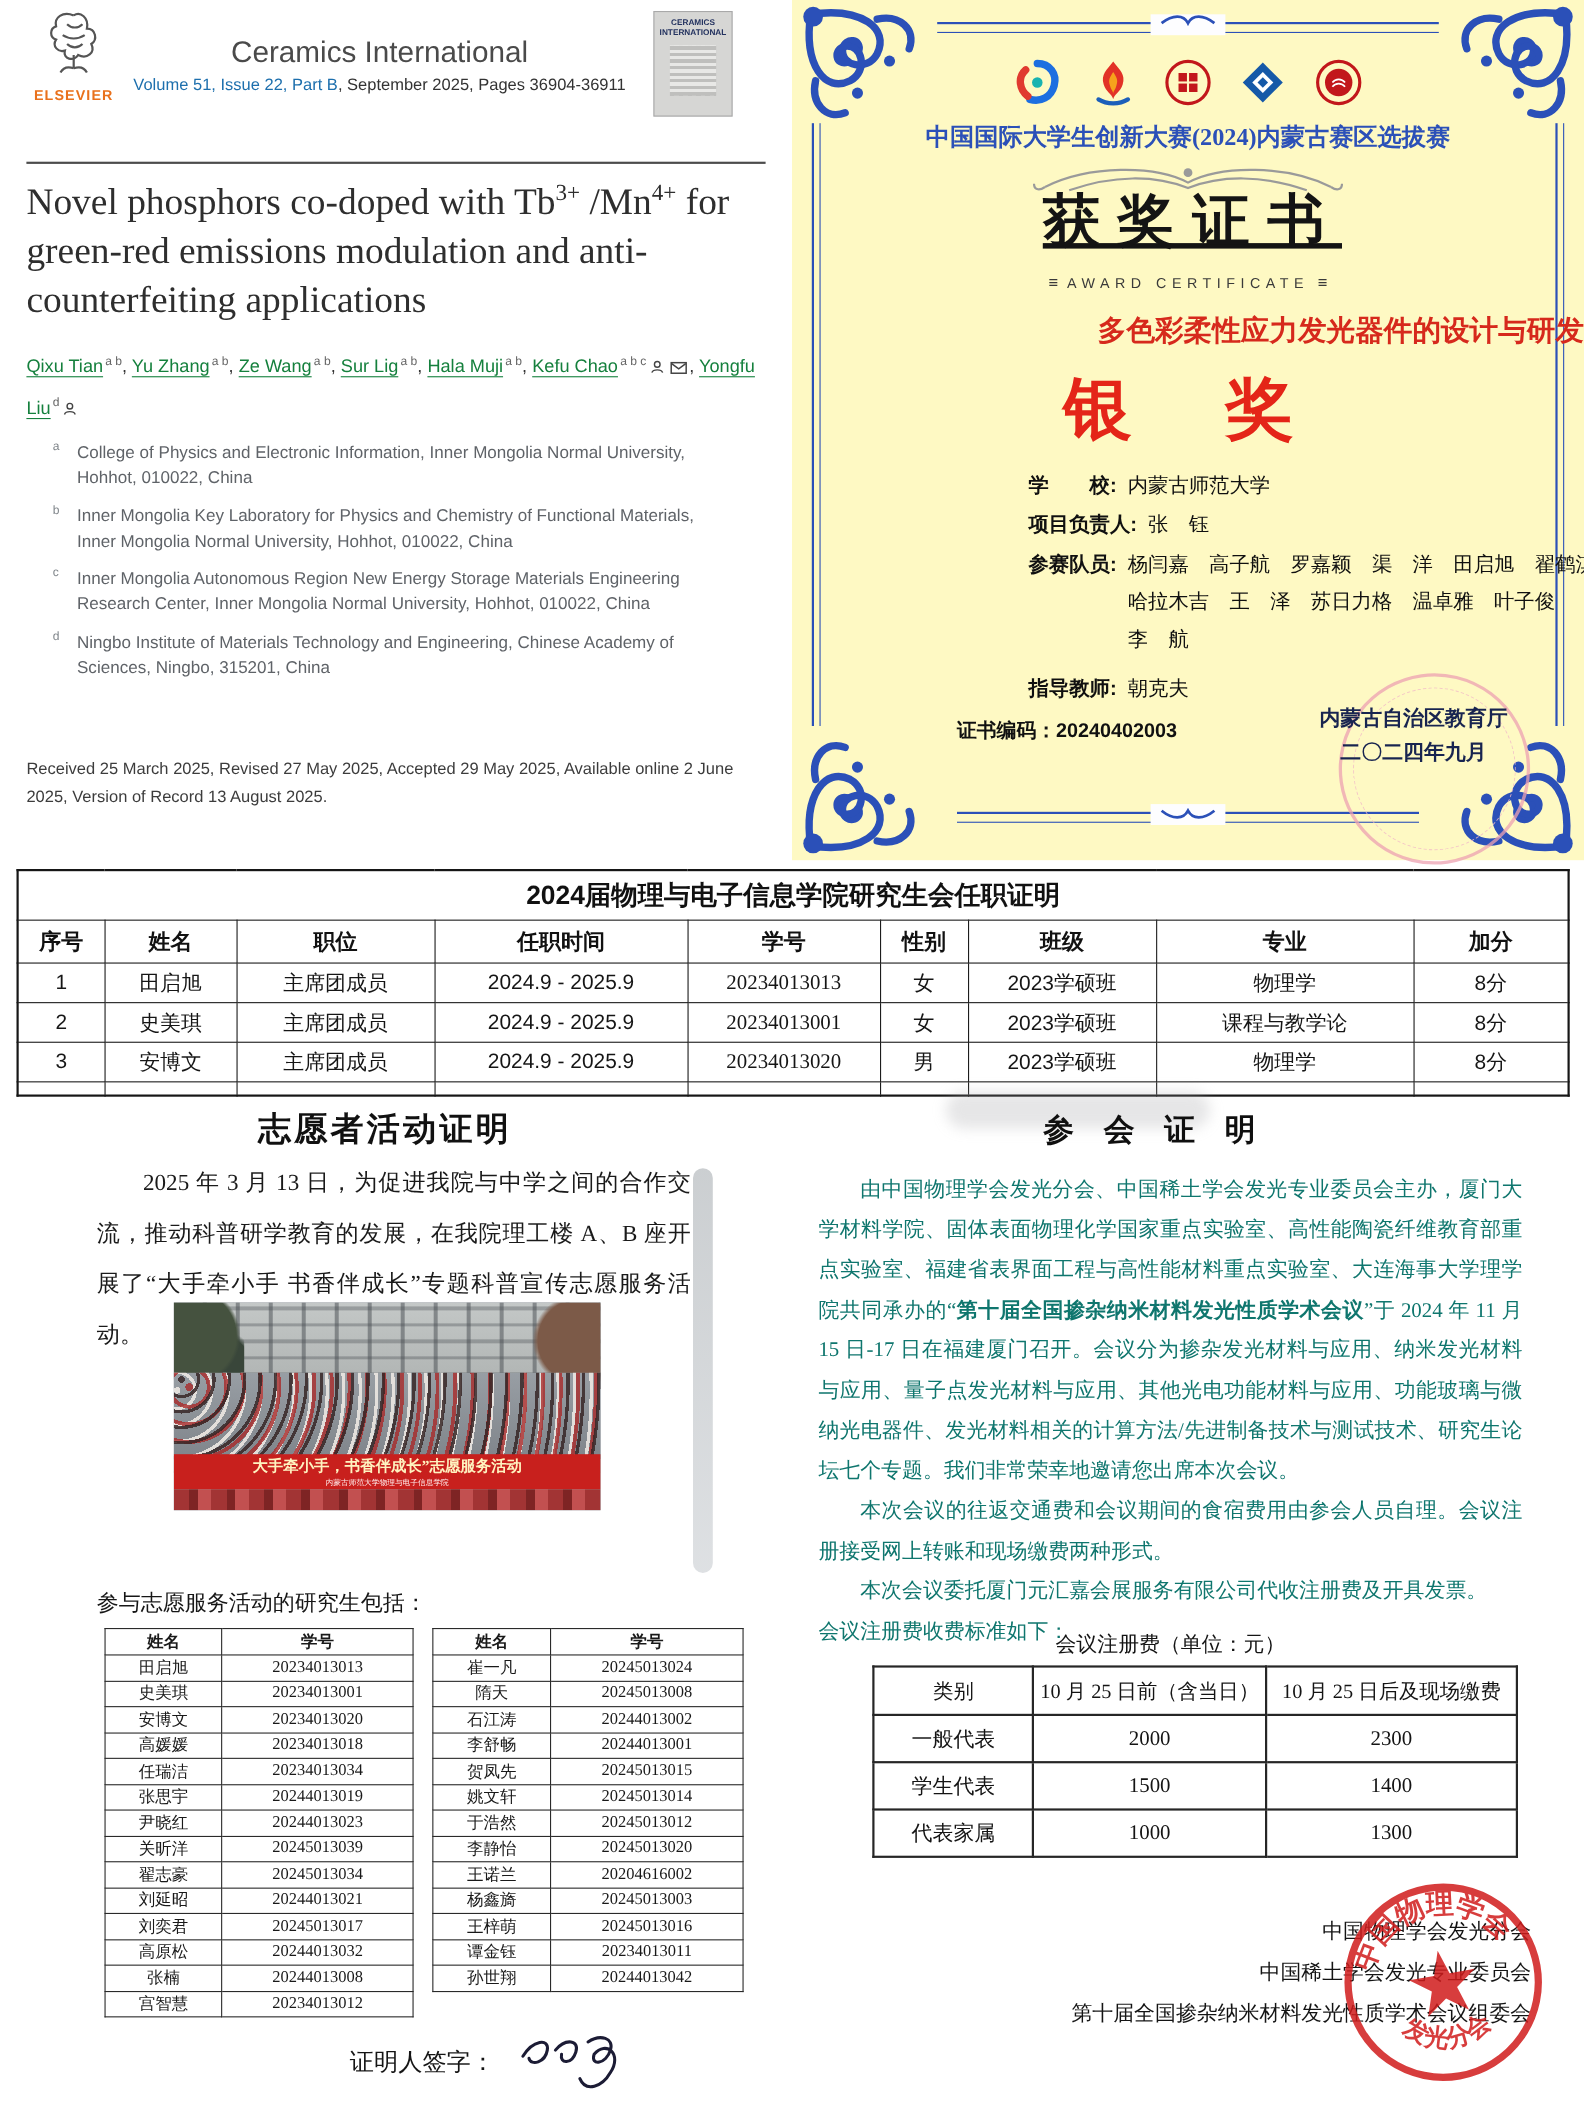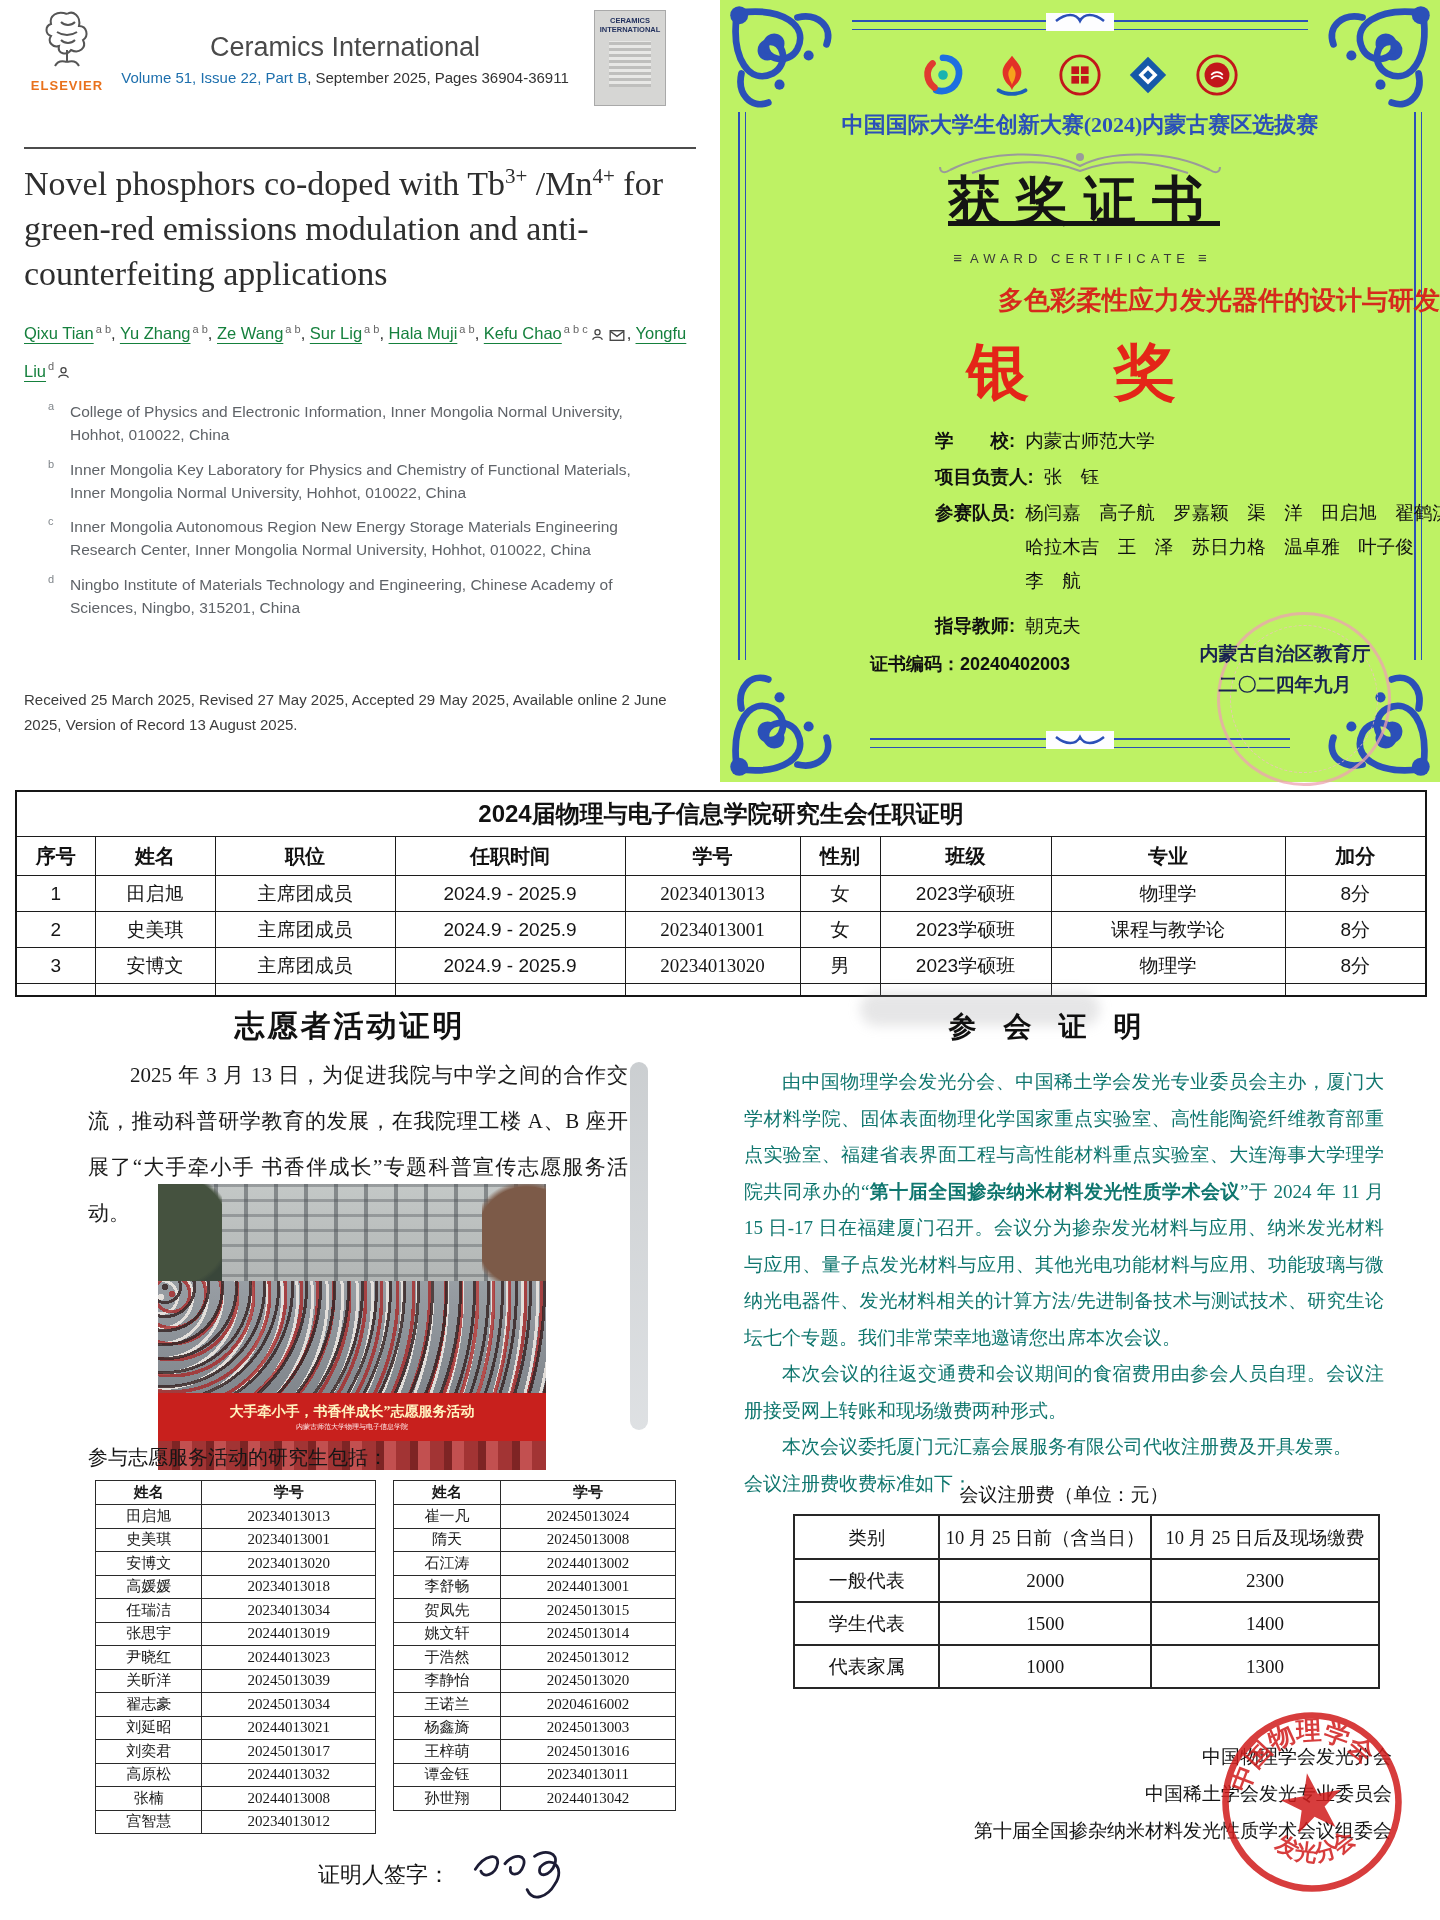--- a/index.html
+++ b/index.html
@@ -25,21 +25,21 @@
   .authors{position:absolute;left:24px;top:316px;width:664px;font-size:16.5px;line-height:2.1;color:#202036;}
   .aname{color:#15803d;text-decoration:underline;text-underline-offset:4px;cursor:pointer;}
   .asup2{color:#666;font-size:11px;margin-left:2px;}
   .sep{color:#333;}
   .inline-ico{display:inline-block;vertical-align:-3px;margin:0 2px;cursor:pointer;}
   .affils{position:absolute;left:48px;top:400px;width:622px;}
   .affil{position:relative;padding-left:22px;margin-bottom:11px;font-size:15.5px;line-height:1.5;color:#5f6368;}
   .affil-sup{position:absolute;left:0;top:-2px;font-size:11px;color:#80868b;}
   .dates{position:absolute;left:24px;top:688px;width:660px;font-size:15px;line-height:1.65;color:#3c3c3c;}
   
-  .cert{position:absolute;left:720px;top:0;width:720px;height:782px;background:#bef264;}
+  .cert{position:absolute;left:720px;top:0;width:720px;height:782px;background:#fef9c3;}
   .corner{position:absolute;width:112px;height:112px;}
   .corner.tl{left:8px;top:4px;}
   .corner.tr{right:8px;top:4px;transform:scaleX(-1);}
   .corner.bl{left:8px;bottom:4px;transform:scaleY(-1);}
   .corner.br{right:8px;bottom:4px;transform:scale(-1,-1);}
   .vline{position:absolute;top:112px;height:548px;width:5px;border-left:2.5px solid var(--cert-blue);border-right:1.2px solid var(--cert-blue);}
   .vline.l{left:18px;} .vline.r{right:18px;}
   .hbar{position:absolute;left:132px;right:132px;height:7px;border-top:2.5px solid var(--cert-blue);border-bottom:1.5px solid var(--cert-blue);}
   .hbar.t{top:20px;} .hbar.b{bottom:34px;left:150px;right:150px;}
   .hbar .knot{position:absolute;left:50%;top:-9px;transform:translateX(-50%);background:#fdfdff;padding:0 6px;}
@@ -75,21 +75,21 @@
   .midtable .ttl th{font-size:24px;height:42px;font-weight:bold;color:#111;}
   .midtable .hdr th{font-size:20px;height:36px;font-weight:bold;color:#111;}
   .midtable tbody td{font-size:19px;height:33px;color:#151515;}
   .midtable td.sid{font-family:"Liberation Serif",serif;}
   .midtable .partial td{height:9px;border-bottom:none;}
   
   .volunteer{position:absolute;left:0;top:990px;width:700px;height:930px;font-family:"Liberation Serif",serif;}
   .vtitle{position:absolute;left:0;right:0;top:16px;text-align:center;font-size:30px;font-weight:bold;letter-spacing:3px;color:#111;}
   .vpara{position:absolute;left:88px;top:62px;width:540px;font-size:21px;line-height:46px;text-align:justify;
          text-indent:2em;color:#1a1a1a;}
-  .photo{position:absolute;left:158px;top:194px;width:388px;height:286px;overflow:hidden;background:#9aa0a6;}
+  .photo{position:absolute;left:158px;top:194px;width:388px;height:189px;overflow:hidden;background:#9aa0a6;}
   .ph-building{position:absolute;left:0;right:0;top:0;height:42%;background:
       repeating-linear-gradient(90deg,transparent 0 26px,rgba(70,75,80,.5) 26px 30px),
       repeating-linear-gradient(0deg,transparent 0 12px,rgba(70,75,80,.35) 12px 15px),
       linear-gradient(#c4c8c7,#aeb2b1);}
   .ph-tree{position:absolute;top:0;width:64px;height:46%;}
   .ph-tree.l{left:0;background:radial-gradient(circle at 25% 35%,#45523f 0 55%,transparent 60%),radial-gradient(circle at 60% 70%,#39463a 0 45%,transparent 52%);}
   .ph-tree.r{right:0;background:radial-gradient(circle at 70% 40%,#7c5a48 0 55%,transparent 62%);}
   .ph-crowd{position:absolute;left:0;right:0;top:34%;height:48%;background:
       repeating-radial-gradient(circle at 7px 6px,rgba(55,38,38,.85) 0 3px,transparent 3px 14px),
       repeating-radial-gradient(circle at 14px 13px,rgba(168,42,42,.8) 0 3.5px,transparent 3.5px 16px),

